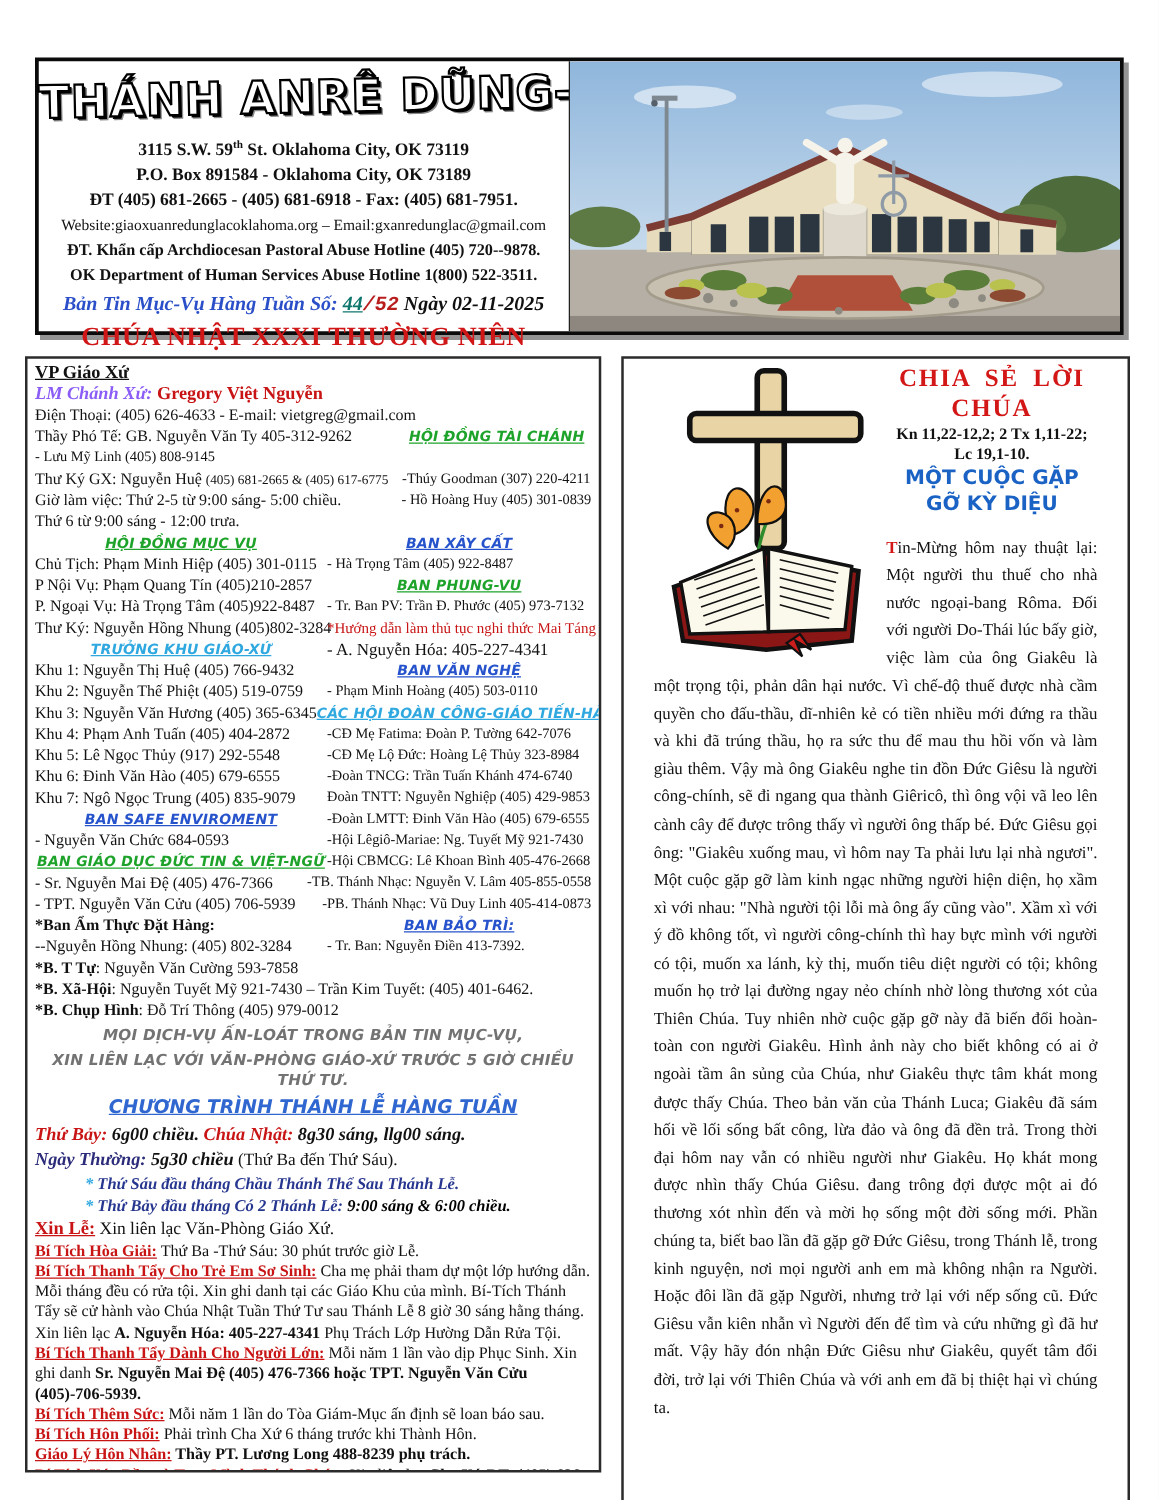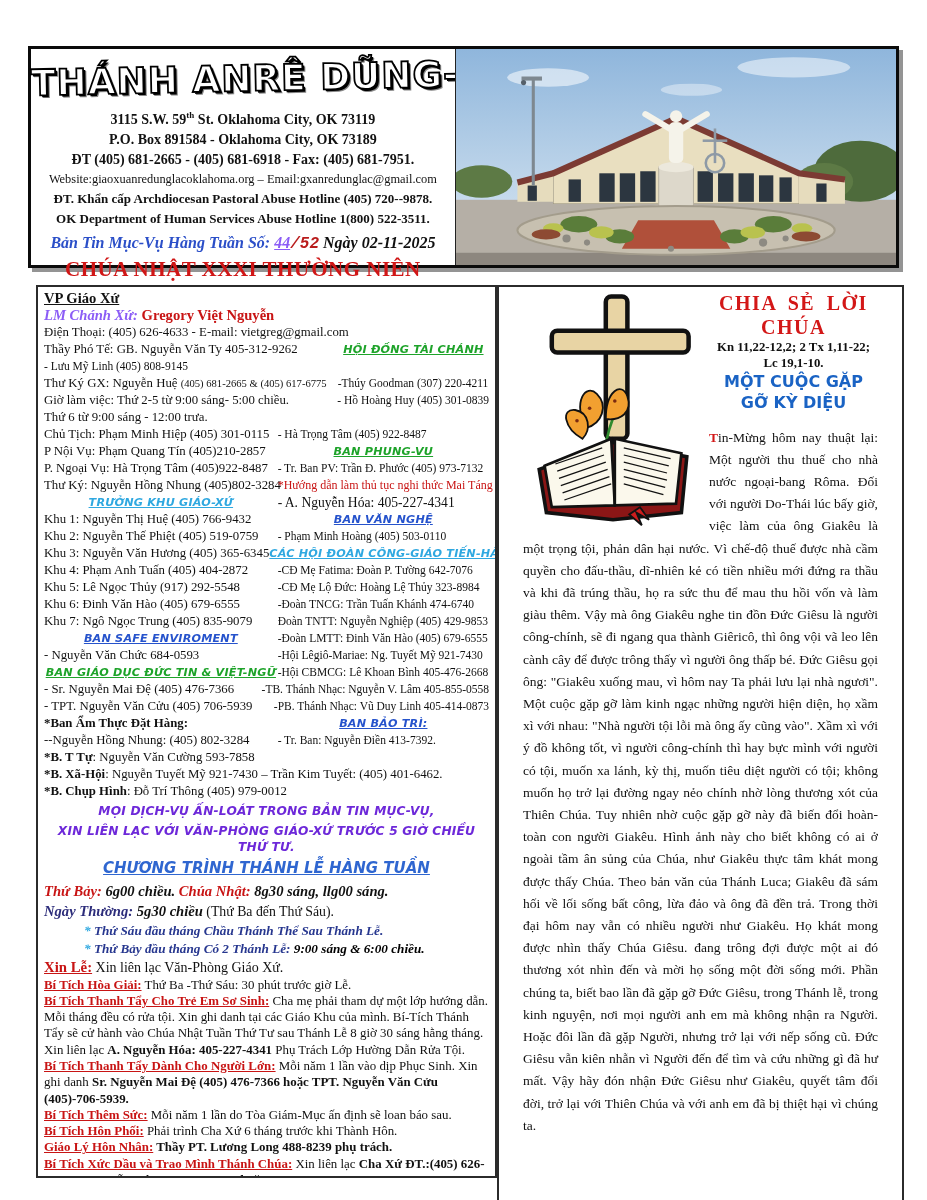--- a/index.html
+++ b/index.html
@@ -13,28 +13,28 @@
   .church-title{font-family:"DejaVu Sans",sans-serif;font-weight:bold;font-size:36px;
       letter-spacing:1px;color:#fff;-webkit-text-stroke:1.8px #000;
       text-shadow:2px 2px 0 #000,3px 3px 0 #8a8a8a;transform:rotate(-1.2deg);
       margin:4px 0 6px;white-space:nowrap;}
   .addr{font-size:14px;font-weight:bold;line-height:20px;}
   .addr sup{font-size:9px;}
   .web{font-size:12.4px;line-height:19px;text-align:center;}
   .hot{font-size:13px;font-weight:bold;line-height:20px;}
   .bulletin{font-size:16px;font-weight:bold;font-style:italic;line-height:23px;margin-top:2px;white-space:nowrap;}
   .bulletin .bl{color:#2b4fc8;}
-  .bulletin .bn{color:#8b5cf6;text-decoration:underline;}
+  .bulletin .bn{color:#0f766e;text-decoration:underline;}
   .bulletin .btot{color:#b91c1c;font-family:Liberation Mono, monospace;}
   .bulletin .bd{color:#101010;}
   .sunday{color:#d01616;font-weight:bold;font-size:21px;letter-spacing:.5px;line-height:26px;}
   .header-photo{width:51%;position:relative;overflow:hidden;border-left:1px solid #222;}
   .header-photo svg{display:block;width:100%;height:100%;}
   
-  .left-box{position:absolute;left:36px;top:285px;width:461px;height:893px;border:2px solid #2b2b2b;
+  .left-box{position:absolute;left:20px;top:285px;width:461px;height:893px;border:2px solid #2b2b2b;
       box-sizing:border-box;padding:3px 6px;overflow:hidden;}
   .right-box{position:absolute;left:497px;top:285px;width:407px;height:990px;border:2px solid #2b2b2b;
       box-sizing:border-box;padding:2px 24px;overflow:hidden;}
   
   .drow{display:flex;height:17px;line-height:17px;white-space:nowrap;font-size:12.8px;}
   .drow .cl{width:52.5%;overflow:visible;}
   .drow.wide .cl{width:66%;}
   .drow .cr{flex:1;font-size:11.5px;overflow:visible;}
   .cl.vp-title{font-weight:bold;text-decoration:underline;font-size:14.6px;}
   .cl.script{font-size:14.6px;white-space:nowrap;}
@@ -44,21 +44,21 @@
   .lsm{font-size:10.6px;}
   .cl.h-green,.cl.h-cyan,.cl.h-blue,.cr.h-green,.cr.h-cyan,.cr.h-blue{
       text-align:center;font-family:"DejaVu Sans",sans-serif;font-weight:bold;font-style:italic;
       font-size:11.2px;letter-spacing:.2px;}
   .h-green{color:#1ea32a;} .h-blue{color:#2653cc;} .h-cyan{color:#2fa8e0;}
   .cl.h-green .lt,.cl.h-cyan .lt,.cl.h-blue .lt,.cr.h-green .rt,.cr.h-cyan .rt,.cr.h-blue .rt{text-decoration:underline;}
   .cr.r-red{color:#c81414;font-size:12px;}
   .cr.r-big{font-size:13.6px;}
   .cl.l-bold .lt{font-weight:bold;}
   
-  .notice{color:#6d28d9;font-family:"DejaVu Sans",sans-serif;font-weight:bold;font-style:italic;
+  .notice{color:#737373;font-family:"DejaVu Sans",sans-serif;font-weight:bold;font-style:italic;
       font-size:12.2px;line-height:16.5px;text-align:center;letter-spacing:.2px;margin-top:3px;}
   .sched-title{color:#2f66d0;font-family:"DejaVu Sans",sans-serif;font-weight:bold;font-style:italic;
       font-size:15px;text-decoration:underline;text-align:center;line-height:21px;margin:2px 0 2px;}
   .mass{font-size:14.6px;line-height:20px;white-space:nowrap;}
   .mass .rlab{color:#c81414;font-weight:bold;font-style:italic;}
   .mass .nlab{color:#2c2c7a;font-weight:bold;font-style:italic;}
   .mass .val{font-weight:bold;font-style:italic;}
   .mass .plain{font-weight:normal;font-style:normal;font-size:13.8px;}
   .starline{padding-left:40px;font-size:13.2px;line-height:18px;color:#27378f;
       font-weight:bold;font-style:italic;white-space:nowrap;}
@@ -214,20 +214,24 @@
         </div>
         <div class="drow wide">
           <div class="cl"><span class="lt">Giờ làm việc: Thứ 2-5 từ 9:00 sáng- 5:00 chiều.</span></div>
           <div class="cr"><span class="rt">- Hồ Hoàng Huy (405) 301-0839</span></div>
         </div>
         <div class="drow wide">
           <div class="cl"><span class="lt">Thứ 6 từ 9:00 sáng - 12:00 trưa.</span></div>
           <div class="cr"></div>
         </div>
         <div class="drow">
+          <div class="cl h-green"><span class="lt">HỘI ĐỒNG MỤC VỤ</span></div>
+          <div class="cr h-blue"><span class="rt">BAN XÂY CẤT</span></div>
+        </div>
+        <div class="drow">
           <div class="cl"><span class="lt">Chủ Tịch:  Phạm Minh Hiệp (405) 301-0115</span></div>
           <div class="cr"><span class="rt">- Hà Trọng Tâm (405) 922-8487</span></div>
         </div>
         <div class="drow">
           <div class="cl"><span class="lt">P Nội Vụ: Phạm Quang Tín (405)210-2857</span></div>
           <div class="cr h-green"><span class="rt">BAN PHUNG-VU</span></div>
         </div>
         <div class="drow">
           <div class="cl"><span class="lt">P. Ngoại Vụ: Hà Trọng Tâm (405)922-8487</span></div>
           <div class="cr"><span class="rt">- Tr. Ban PV: Trần Đ. Phước (405) 973-7132</span></div>

